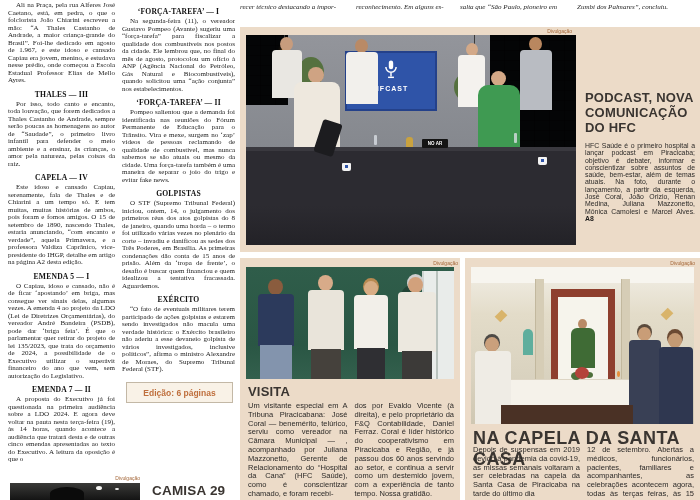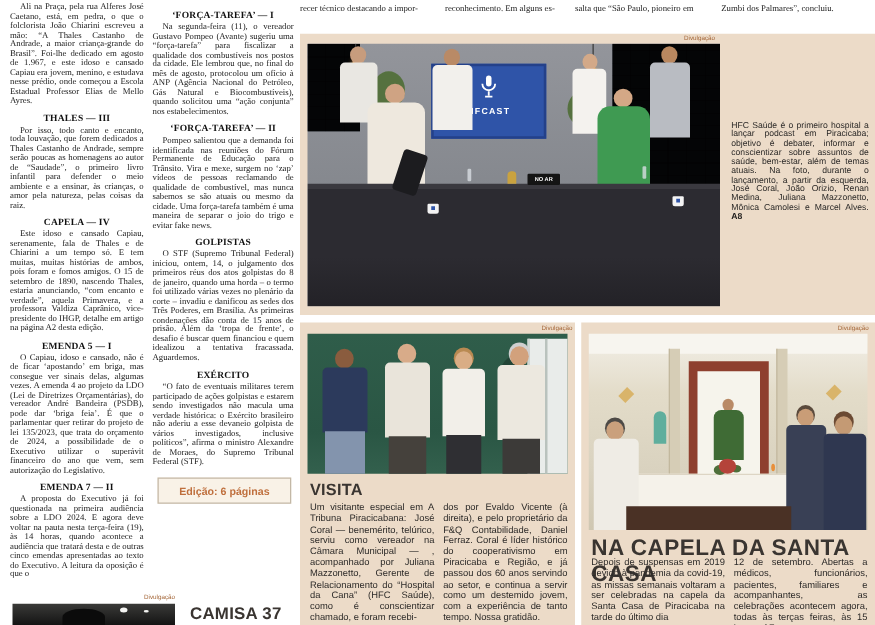--- a/index.html
+++ b/index.html
@@ -4,21 +4,21 @@
 <style>
   html,body{margin:0;padding:0;background:#fff;}
   #page{position:relative;width:700px;height:500px;background:#fff;overflow:hidden;
         font-family:"Liberation Serif",serif;color:#1c1c1c;}
   .abs{position:absolute;}
   
   .serif-col p{font-size:7px;line-height:7.5px;text-align:justify;margin:0 0 1px 0;color:#222;}
   .serif-col p.indent{text-indent:8px;}
   .serif-col h3{font-size:7.6px;line-height:9px;text-align:center;margin:5px 0 2px 0;
                 font-weight:bold;color:#111;letter-spacing:.2px;}
-  .frag{font-size:7px;line-height:7.5px;color:#222;text-align:justify;}
+  .frag{font-size:7px;line-height:7.5px;color:#222;text-align:justify;font-style:italic;}
   
   .panel{position:absolute;background:#ecdbc8;}
   .credit{position:absolute;font-family:"Liberation Sans",sans-serif;font-size:5px;
           color:#a5683a;text-align:right;line-height:6px;}
   .photo{position:absolute;overflow:hidden;}
   .sans{font-family:"Liberation Sans",sans-serif;}
   h2.panel-head{font-family:"Liberation Sans",sans-serif;font-weight:bold;color:#3a3531;
           margin:0;letter-spacing:.2px;}
   .podcast-body{font-family:"Liberation Sans",sans-serif;font-size:6.9px;line-height:7.3px;
           text-align:justify;color:#2c2a28;margin:0;}
@@ -131,20 +131,21 @@
       <div class="bottle" style="left:128px;top:100px;"></div>
       <div class="bottle" style="left:268px;top:98px;"></div>
       <div class="abs" style="left:160px;top:102px;width:7px;height:10px;background:#c9a23f;border-radius:3px 3px 0 0;"></div>
       <div class="abs sans" style="left:176px;top:104px;width:26px;height:9px;background:#141414;color:#fff;font-size:4.5px;font-weight:bold;text-align:center;line-height:9px;border-radius:1px;">NO AR</div>
       <div class="mug" style="left:96px;top:128px;"></div>
       <div class="mug" style="left:292px;top:122px;"></div>
       <div class="abs" style="left:72px;top:86px;width:20px;height:34px;background:#1c1c1f;border-radius:3px;transform:rotate(18deg);"></div>
     </div>
 
     <div class="abs" style="left:345px;top:63px;width:110px;">
+      <h2 class="panel-head" style="font-size:13px;line-height:15px;">PODCAST, NOVA COMUNICAÇÃO DO HFC</h2>
       <p class="podcast-body" style="margin-top:7px;">
         <span>HFC Saúde é o primeiro hospital a lançar podcast em Piracicaba; objetivo é debater, informar e conscientizar sobre assuntos de saúde, bem-estar, além de temas atuais. Na foto, durante o lançamento, a partir da esquerda, José Coral, João Orizio, Renan Medina, Juliana Mazzonetto, Mônica Camolesi e Marcel Alves.</span>
         <span class="pref">A8</span>
       </p>
     </div>
   </section>
 
   <section class="panel" style="left:240px;top:258px;width:220px;height:242px;">
     <div class="credit" style="left:162px;top:2px;width:56px;">Divulgação</div>
     <div class="photo" style="left:6px;top:9px;width:208px;height:112px;background:linear-gradient(180deg,#2f5d4a 0%,#2a5644 70%,#33604d 100%);">
@@ -219,15 +220,15 @@
         <span class="pref">A7</span>
       </p>
     </div>
   </section>
 
   <div class="credit" style="left:84px;top:475px;width:56px;">Divulgação</div>
   <div class="photo" style="left:10px;top:483px;width:130px;height:17px;background:linear-gradient(180deg,#3a3a38 0%,#141414 100%);">
     <div class="abs" style="left:86px;top:3px;width:6px;height:4px;background:#f4f4f2;border-radius:50%;box-shadow:18px 1px 0 -1px #f4f4f2;"></div>
     <div class="abs" style="left:40px;top:4px;width:34px;height:13px;background:#0b0b0b;border-radius:50% 50% 0 0;"></div>
   </div>
-  <h2 class="panel-head" style="position:absolute;left:152px;top:483px;font-size:13.5px;">CAMISA 37</h2>
+  <h2 class="panel-head" style="position:absolute;left:152px;top:483px;font-size:13.5px;">CAMISA 29</h2>
 
 </div>
 
 </body></html>

